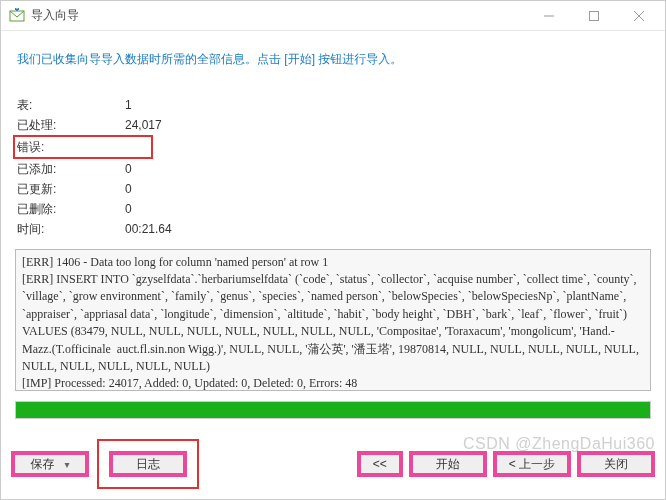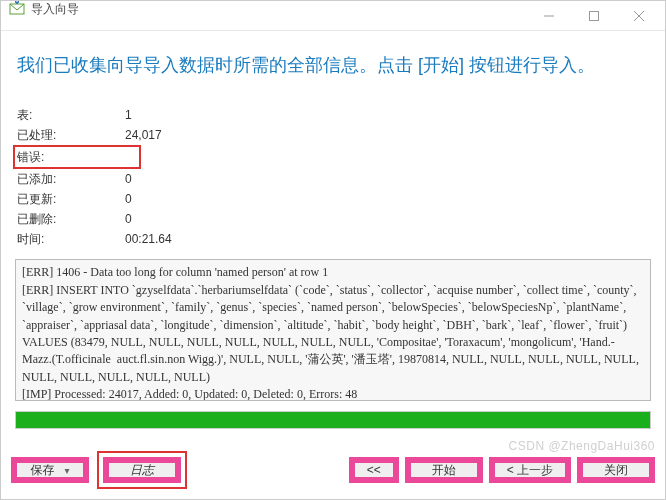--- a/index.html
+++ b/index.html
@@ -11,20 +11,21 @@
     color: #333;
     width: 666px;
     height: 500px;
     border: 1px solid #ccc;
     position: relative;
     overflow: hidden;
   }
   .titlebar {
     height: 30px;
     display: flex;
+    align-items: center;
     padding: 0 4px 0 8px;
     background: #fff;
     border-bottom: 1px solid #e8e8e8;
   }
   .titlebar .app-icon {
     width: 16px; height: 16px;
     margin-right: 6px;
   }
   .titlebar .title {
     flex: 1;
@@ -41,21 +42,21 @@
     justify-content: center;
     color: #999;
   }
   .titlebar .win-btn svg { width: 10px; height: 10px; }
 
   .content {
     padding: 10px 14px 0 14px;
   }
   .intro {
     color: #1a7bbf;
-    font-size: 18px;
+    font-size: 12px;
     padding: 8px 2px 24px 2px;
     line-height: 1.8;
   }
   .stats {
     margin-bottom: 10px;
   }
   .stats-row {
     display: flex;
     line-height: 20px;
     align-items: center;
@@ -65,21 +66,21 @@
     padding-left: 2px;
   }
   .stats-row .value {
     min-width: 80px;
   }
   .hl-group {
     border: 2px solid #d33;
     display: inline-flex;
     align-items: flex-start;
     margin-left: -2px;
-    padding-right: 14px;
+    padding-right: 26px;
   }
   .hl-group .label { width: 110px; padding-left: 2px; }
 
   .logbox {
     border: 1px solid #bbb;
     background: #f7f7f7;
     font-family: Liberation Serif, serif;
     font-size: 12px;
     color: #333;
     height: 142px;
@@ -109,46 +110,45 @@
     padding: 8px 10px 10px 10px;
     display: flex;
     align-items: center;
     gap: 8px;
   }
   .btn {
     height: 26px;
     min-width: 78px;
     padding: 0 12px;
     background: #efefef;
-    border: 6px solid #ec4899;
+    border: 4px solid #ec4899;
     display: inline-flex;
     align-items: center;
     justify-content: center;
     color: #333;
     font-size: 12px;
     position: relative;
     gap: 6px;
   }
   .btn .chev { margin-left: 4px; font-size: 10px; color:#666; }
   .log-hl {
     border: 2px solid #d33;
-    padding: 4px;
+    padding: 10px;
     display: inline-flex;
-    font-style: italic;
   }
   .footer-right {
     margin-left: auto;
     display: flex;
     gap: 6px;
   }
   .watermark {
     position: absolute;
     right: 10px; bottom: 46px;
     color: #d0d0d0;
-    font-size: 12px;
+    font-size: 16px;
     letter-spacing: 0.5px;
     pointer-events: none;
   }
 
   
   .logbox::-webkit-scrollbar { width: 16px; }
   .logbox::-webkit-scrollbar-track { background: #f0f0f0; }
   .logbox::-webkit-scrollbar-thumb { background: #c4c4c4; border: 1px solid #a8a8a8; }
 </style>
 </head>

